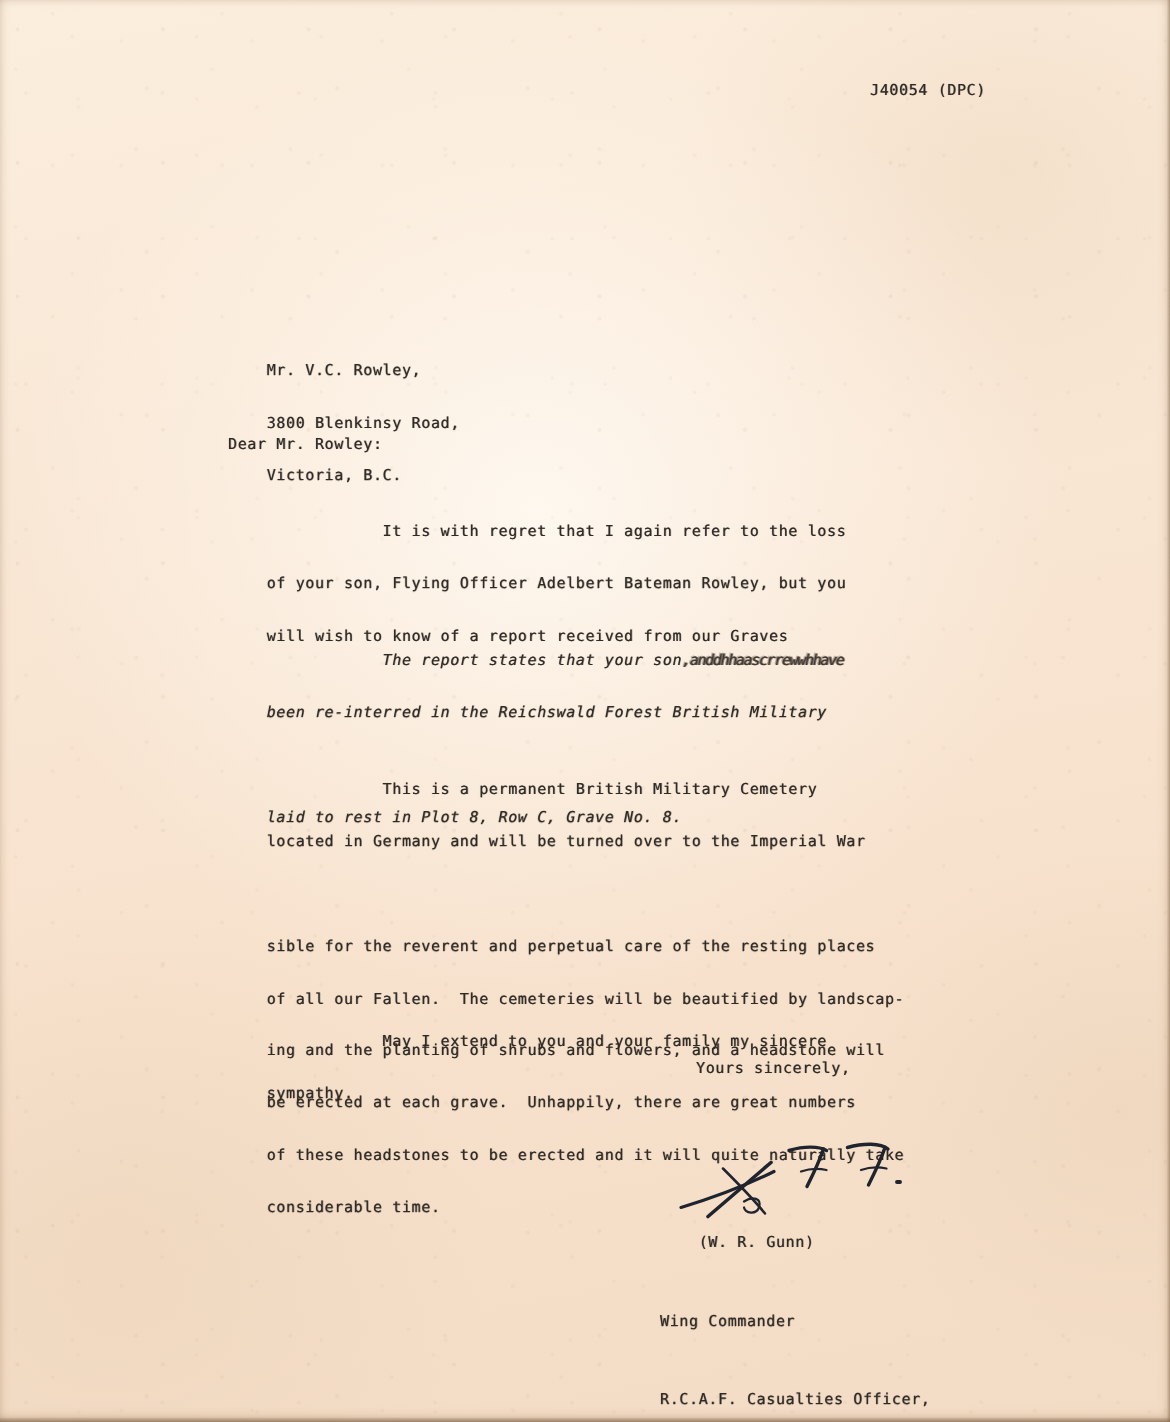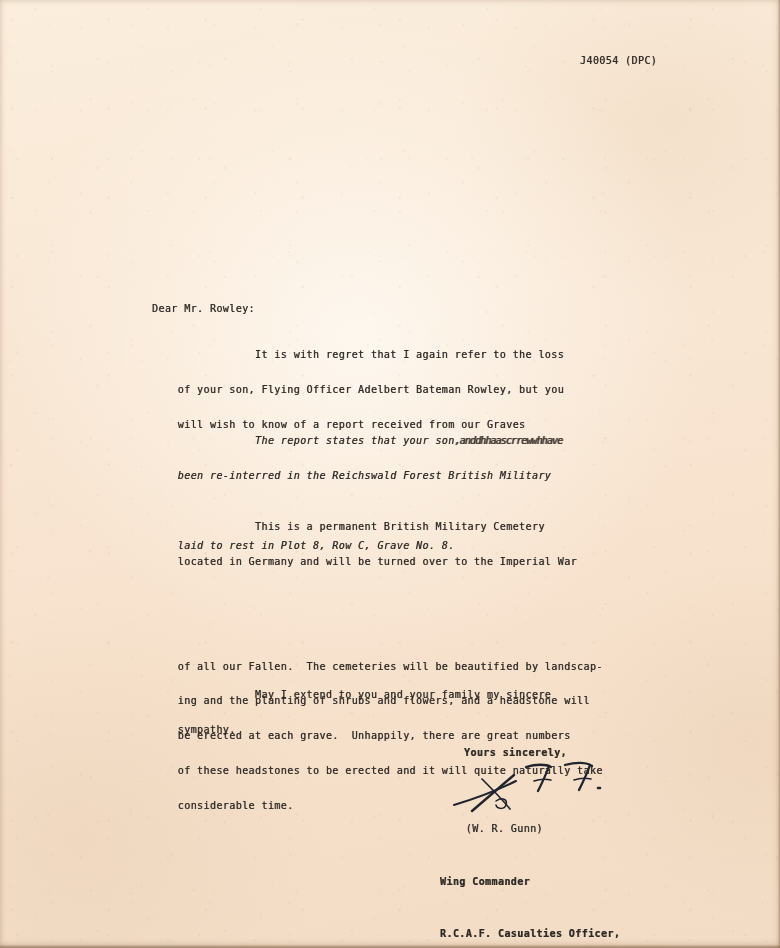--- a/index.html
+++ b/index.html
@@ -88,34 +88,34 @@
       0.45px 0 0 rgba(46,42,38,0.42),
       0 0.4px 0 rgba(62,52,44,0.26),
       -0.35px 0.25px 0.6px rgba(90,70,52,0.20);
     -webkit-font-smoothing: antialiased;
   }
 
   .ref-no   { top: 52px;  left: 580px; }
   .dateline { top: 176px; left: 310px; }
 
   .address  { top: 222px; left: 152px; }
-  .salutation { top: 300px; left: 152px; }
+  .salutation { top: 288px; left: 152px; }
 
   .para { left: 152px; }
   .p1 { top: 329px; }
   .p2 { top: 415px; font-style: italic; }
   .p3 { top: 501px; }
   .p4 { top: 669px; }
 
-  .closing  { top: 744px; left: 464px; font-weight: bold; }
+  .closing  { top: 704px; left: 464px; }
 
   .sigblock { top: 803px; left: 440px; }
   .sigblock .l2,
   .sigblock .l3,
-  .sigblock .l4 { display: block; font-weight: bold; }
+  .sigblock .l4 { display: block; }
 
   
   .overstrike {
     position: relative;
     color: #36302a;
     letter-spacing: -0.9px;
     text-shadow:
       0.5px 0 0 rgba(54,48,42,0.55),
       -0.5px 0 0 rgba(54,48,42,0.45),
       0.9px 0.2px 0 rgba(80,64,50,0.35),
@@ -137,41 +137,46 @@
 </head>
 <body>
 
 <div class="page">
 
   <div class="grain"></div>
 
   <div class="tw ref-no">J40054 (DPC)</div>
 
 
+  <div class="tw address">
+    <span>Mr. V.C. Rowley,</span><br>
+    <span>3800 Blenkinsy Road,</span><br>
+    <span>Victoria, B.C.</span>
+  </div>
 
   <div class="tw salutation">Dear Mr. Rowley:</div>
 
   <div class="tw para p1">
     <span>            It is with regret that I again refer to the loss</span><br>
     <span>of your son, Flying Officer Adelbert Bateman Rowley, but you</span><br>
     <span>will wish to know of a report received from our Graves</span><br>
   </div>
 
   <div class="tw para p2">
     <span>            The report states that your son</span><span class="overstrike">,anddhhaascrrewwhhave</span><br>
     <span>been re-interred in the Reichswald Forest British Military</span><br>
     <br>
     <span>laid to rest in Plot 8, Row C, Grave No. 8.</span>
   </div>
 
   <div class="tw para p3">
     <span>            This is a permanent British Military Cemetery</span><br>
     <span>located in Germany and will be turned over to the Imperial War</span><br>
     <br>
-    <br>
+    <span>sible for the reverent and perpetual care of the resting places</span><br>
     <span>of all our Fallen.  The cemeteries will be beautified by landscap-</span><br>
     <span>ing and the planting of shrubs and flowers, and a headstone will</span><br>
     <span>be erected at each grave.  Unhappily, there are great numbers</span><br>
     <span>of these headstones to be erected and it will quite naturally take</span><br>
     <span>considerable time.</span>
   </div>
 
   <div class="tw para p4">
     <span>            May I extend to you and your family my sincere</span><br>
     <span>sympathy.</span>

